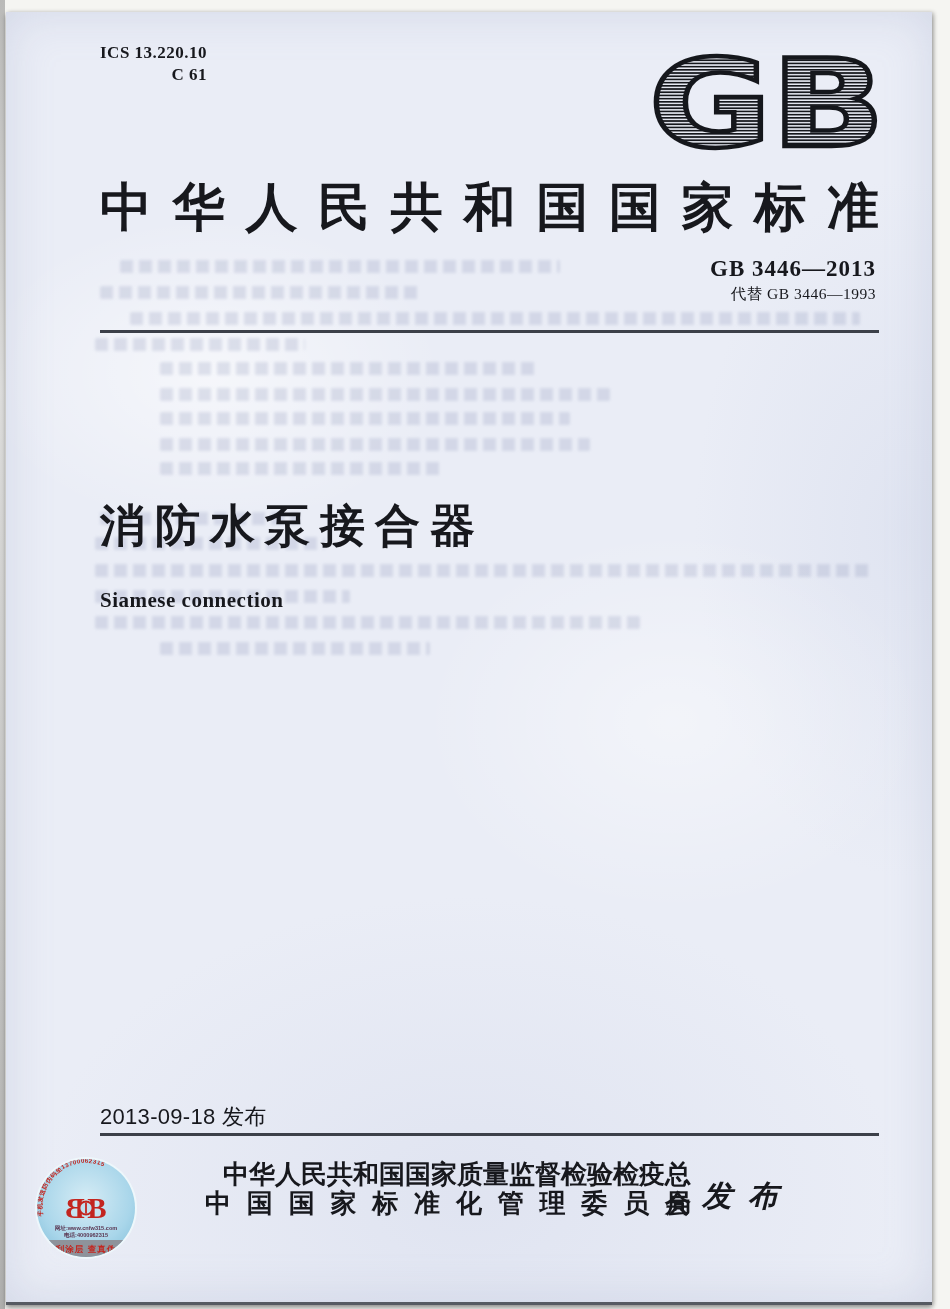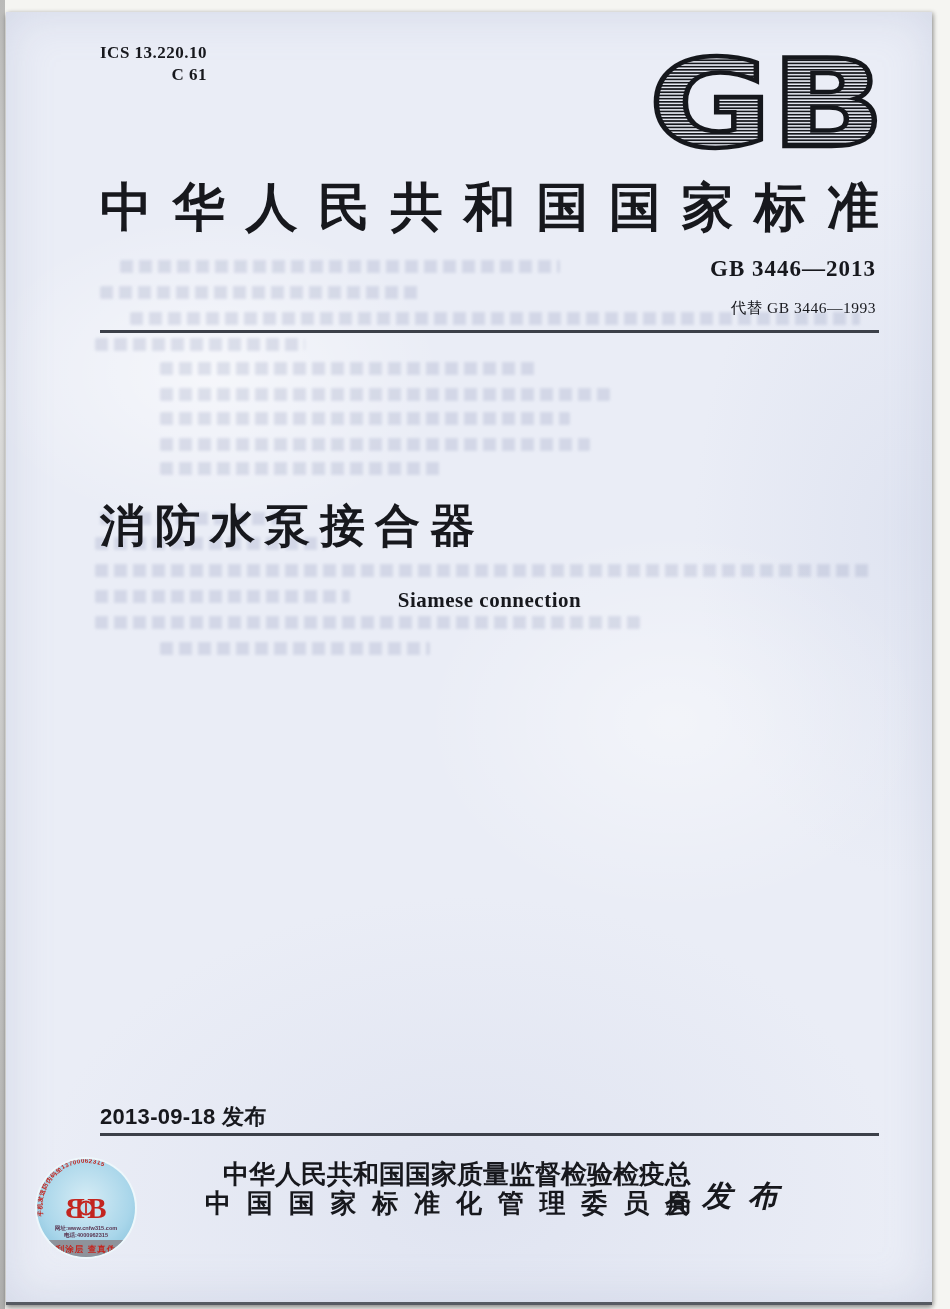--- a/index.html
+++ b/index.html
@@ -22,38 +22,38 @@
   }
   .ink{color:#17181d;}
   .ics{position:absolute;left:94px;top:30px;font-weight:bold;font-size:17px;line-height:22px;letter-spacing:.5px;text-align:right;}
   .gb-logo{position:absolute;left:639px;top:41px;width:244px;height:100px;}
   .heading{
     position:absolute;left:94px;top:164px;width:779px;
     font-size:52px;font-weight:bold;line-height:64px;
   }
   .stdnum{position:absolute;right:56px;top:244px;text-align:right;}
   .stdnum .num{font-size:23px;font-weight:bold;letter-spacing:1px;}
-  .stdnum .rep{font-size:15.5px;margin-top:16px;letter-spacing:.5px;}
+  .stdnum .rep{font-size:15.5px;margin-top:2px;letter-spacing:.5px;}
   .rule{position:absolute;background:#3c4049;}
   .rule-top{left:94px;top:318px;width:779px;height:3px;}
   .rule-bottom{left:94px;top:1121px;width:779px;height:3px;}
   .title-cn{
     position:absolute;left:94px;top:484px;width:779px;text-align:left;
     font-family:"Liberation Sans","DejaVu Sans",sans-serif;
     font-size:45px;font-weight:700;letter-spacing:10px;
   }
   .title-en{
-    position:absolute;left:94px;top:576px;width:779px;text-align:center;
+    position:absolute;left:94px;top:576px;width:779px;text-align:left;
     font-size:21px;font-weight:bold;letter-spacing:.5px;
   }
   .dates{
     position:absolute;left:94px;top:1090px;width:779px;
     display:flex;justify-content:space-between;
     font-family:"Liberation Sans","DejaVu Sans",sans-serif;
-    font-size:22px;font-weight:700;letter-spacing:.3px;
+    font-size:22px;font-weight:400;letter-spacing:.3px;
   }
   .issuer-lines{position:absolute;left:199px;top:1148px;width:486px;font-weight:bold;font-size:26px;}
   .issuer-lines > div{height:29px;line-height:29px;text-align:right;}
   .publish{
     position:absolute;left:696px;top:1164px;
     font-weight:bold;font-size:30px;letter-spacing:16px;white-space:nowrap;font-style:italic;
   }
   [data-justify]{display:flex;justify-content:space-between;}
   .sticker{position:absolute;left:24px;top:1144px;}
   .ghost{

